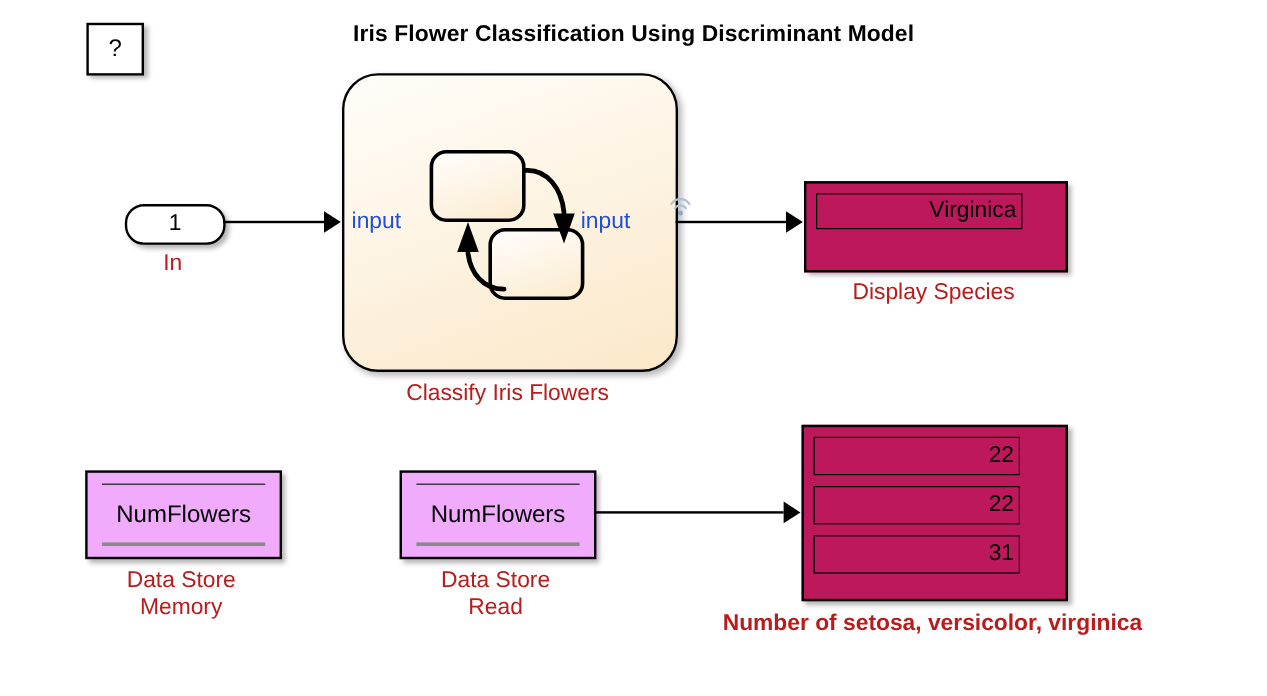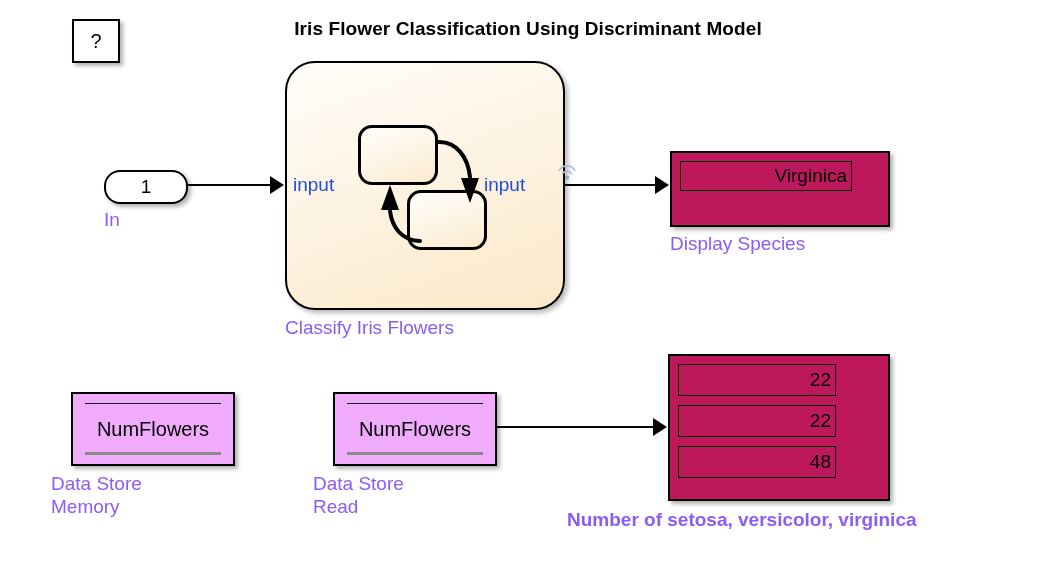--- a/index.html
+++ b/index.html
@@ -20,23 +20,24 @@
     overflow: hidden;
   }
 
   
   .abs { position: absolute; }
   .blk-shadow {
     box-shadow: 3px 3px 4px rgba(0,0,0,0.30);
   }
   .label-under {
     position: absolute;
+    text-align: center;
     font-size: 19px;
     line-height: 23px;
-    color: #8b5cf6;
+    color: #b91c1c;
     white-space: pre-line;
     user-select: none;
   }
 
   
   #model-title {
     position: absolute;
     left: 0; top: 18px;
     width: 1056px;
     text-align: center;
@@ -121,21 +122,21 @@
     font-size: 19px;
   }
 
   #display-counts {
     left: 668px; top: 354px;
     width: 218px; height: 143px;
   }
   #display-counts .count-cell {
     position: absolute;
     left: 8px;
-    width: 158px; height: 32px;
+    width: 172px; height: 32px;
     border: 1px solid #000;
     box-sizing: border-box;
     display: flex;
     align-items: center;
     justify-content: flex-end;
     padding-right: 4px;
     font-size: 19px;
   }
   #display-counts .count-cell.r0 { top: 8px; }
   #display-counts .count-cell.r1 { top: 49px; }
@@ -248,17 +249,17 @@
   </div>
   <div class="label-under" style="left:313px; top:472px; width:200px;">Data Store
 Read</div>
 
   <div class="sig-line" style="left:495px; top:426px; width:158px;"></div>
   <div class="sig-arrow" style="left:653px; top:418px;"></div>
 
   <div id="display-counts" class="abs display-block">
     <div class="count-cell r0">22</div>
     <div class="count-cell r1">22</div>
-    <div class="count-cell r2">48</div>
+    <div class="count-cell r2">31</div>
   </div>
   <div class="label-under" style="left:567px; top:508px; width:420px;font-weight:bold;">Number of setosa, versicolor, virginica</div>
 
 </div>
 
 </body></html>

